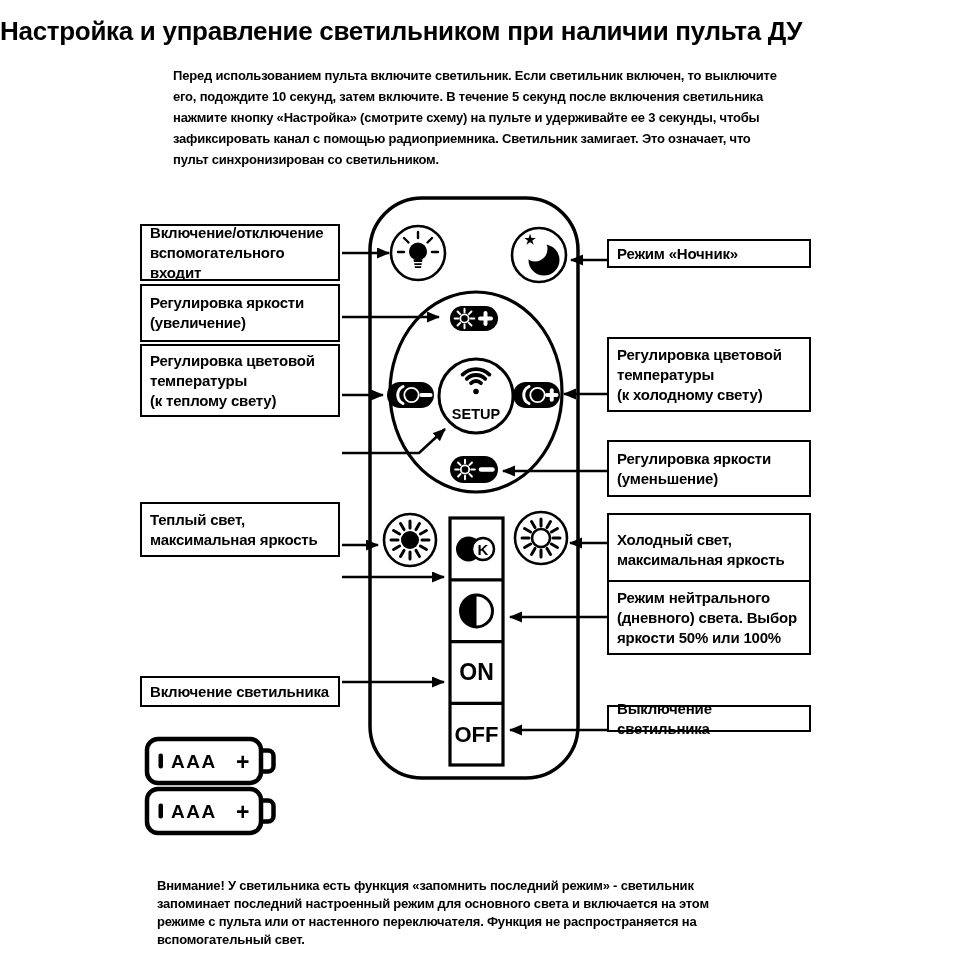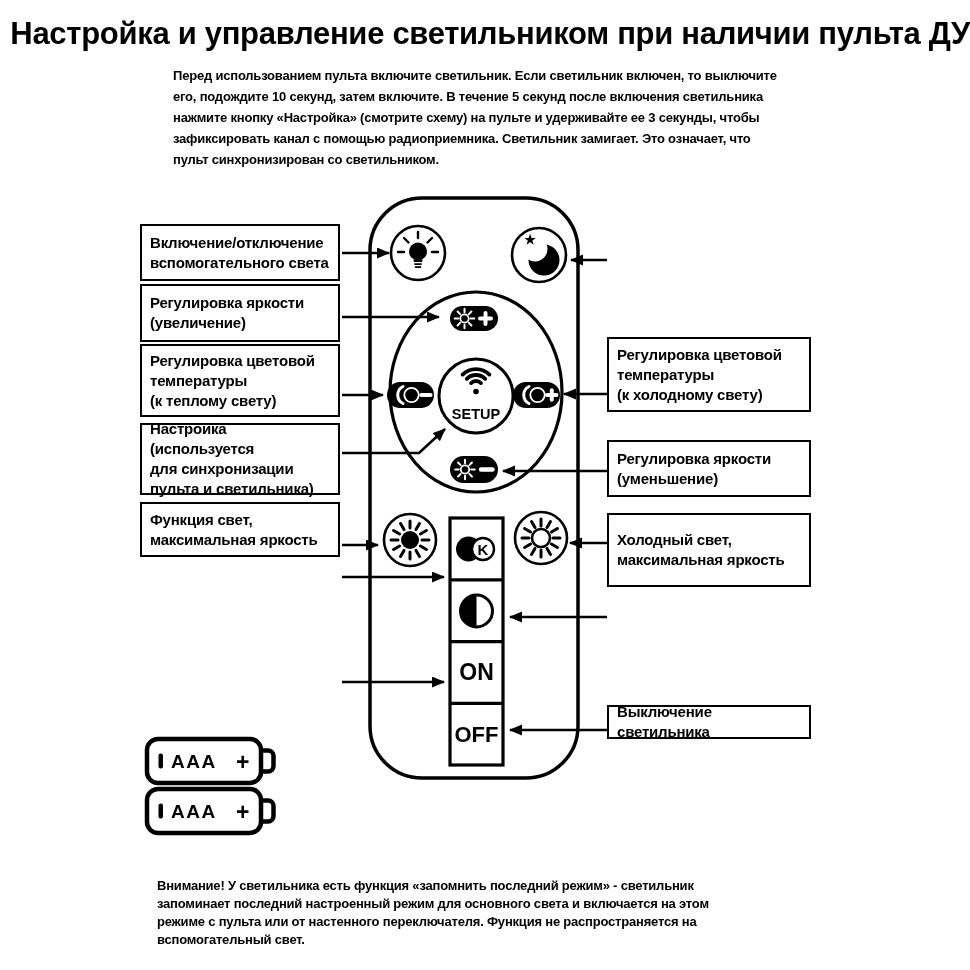--- a/index.html
+++ b/index.html
@@ -1,22 +1,22 @@
 <!DOCTYPE html>
 <html><head>
 <meta charset="utf-8">
 <style>
   html,body{margin:0;padding:0;background:#fff;}
   .page{
     position:relative;width:970px;height:970px;background:#fff;
     font-family:"Liberation Sans", sans-serif;color:#000;overflow:hidden;
   }
   .title{
-    position:absolute;top:16px;left:0;width:100%;text-align:right;
-    font-size:31px;font-weight:bold;letter-spacing:-0.3px;
+    position:absolute;top:16px;left:0;width:100%;text-align:left;
+    font-size:26px;font-weight:bold;letter-spacing:-0.3px;
   }
   .para{
     position:absolute;font-size:13px;font-weight:bold;line-height:21px;
     letter-spacing:-0.2px;white-space:pre-line;margin-left:33px;
   }
   .co{
     position:absolute;box-sizing:border-box;border:2px solid #000;background:#fff;
     padding:2px 8px;font-size:15px;font-weight:bold;line-height:20px;
     letter-spacing:-0.2px;white-space:pre-line;display:flex;align-items:center;
   }
@@ -216,40 +216,42 @@
     <g>
       <rect x="257.5" y="800.5" width="16" height="21" rx="5.5" fill="#fff" stroke="#000" stroke-width="4.5"></rect>
       <rect x="147" y="789" width="114" height="44" rx="11" fill="#fff" stroke="#000" stroke-width="4.5"></rect>
       <rect x="158.5" y="803.5" width="4.5" height="15" rx="2" fill="#000"></rect>
       <text x="171" y="818" font-size="19" letter-spacing="1.5">AAA</text>
       <text x="236" y="820" font-size="23">+</text>
     </g>
   </svg>
 
   <div class="co" style="left:140px;top:224px;width:200px;height:57px">Включение/отключение
-вспомогательного света</div>
+вспомогательного входит</div>
   <div class="co" style="left:140px;top:284px;width:200px;height:58px">Регулировка яркости
 (увеличение)</div>
   <div class="co" style="left:140px;top:344px;width:200px;height:73px">Регулировка цветовой
 температуры
 (к теплому свету)</div>
-  <div class="co" style="left:140px;top:423px;width:200px;height:72px">Настройка (используется
-для синхронизации
-пульта и светильника)</div>
-  <div class="co" style="left:140px;top:502px;width:200px;height:55px">Функция свет,
+  <div class="co" style="left:140px;top:502px;width:200px;height:55px">Теплый свет,
 максимальная яркость</div>
-
+  <div class="co" style="left:140px;top:676px;width:200px;height:31px">Включение светильника</div>
+
+  <div class="co" style="left:607px;top:239px;width:204px;height:29px">Режим «Ночник»</div>
   <div class="co" style="left:607px;top:337px;width:204px;height:75px">Регулировка цветовой
 температуры
 (к холодному свету)</div>
   <div class="co" style="left:607px;top:440px;width:204px;height:57px">Регулировка яркости
 (уменьшение)</div>
   <div class="co" style="left:607px;top:513px;width:204px;height:74px">Холодный свет,
 максимальная яркость</div>
-  <div class="co" style="left:607px;top:705px;width:204px;height:34px">Выключение светильника</div>
+  <div class="co" style="left:607px;top:580px;width:204px;height:75px">Режим нейтрального
+(дневного) света. Выбор
+яркости 50% или 100%</div>
+  <div class="co" style="left:607px;top:705px;width:204px;height:27px">Выключение светильника</div>
 
 
   <div class="para" style="left:124px;top:877px;width:730px;line-height:18px;">Внимание! У светильника есть функция «запомнить последний режим» - светильник
 запоминает последний настроенный режим для основного света и включается на этом
 режиме с пульта или от настенного переключателя. Функция не распространяется на
 вспомогательный свет.</div>
 
 </div>
 
 </body></html>

